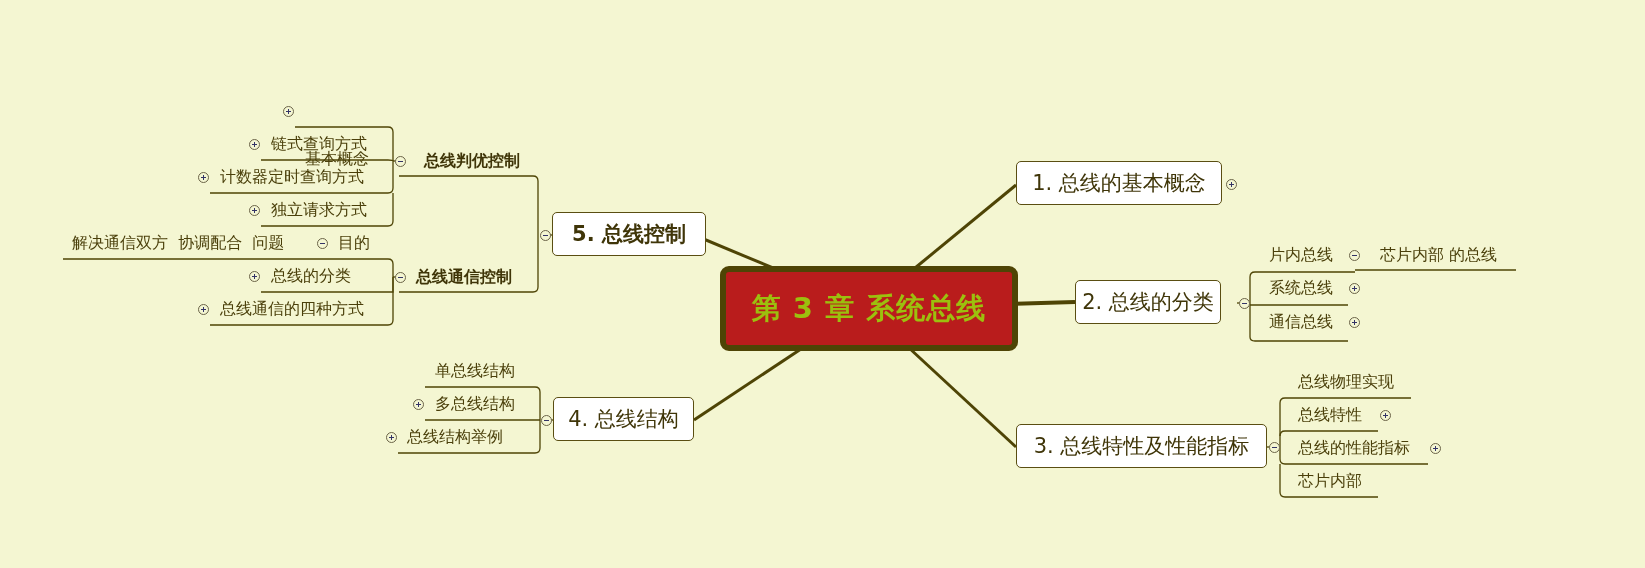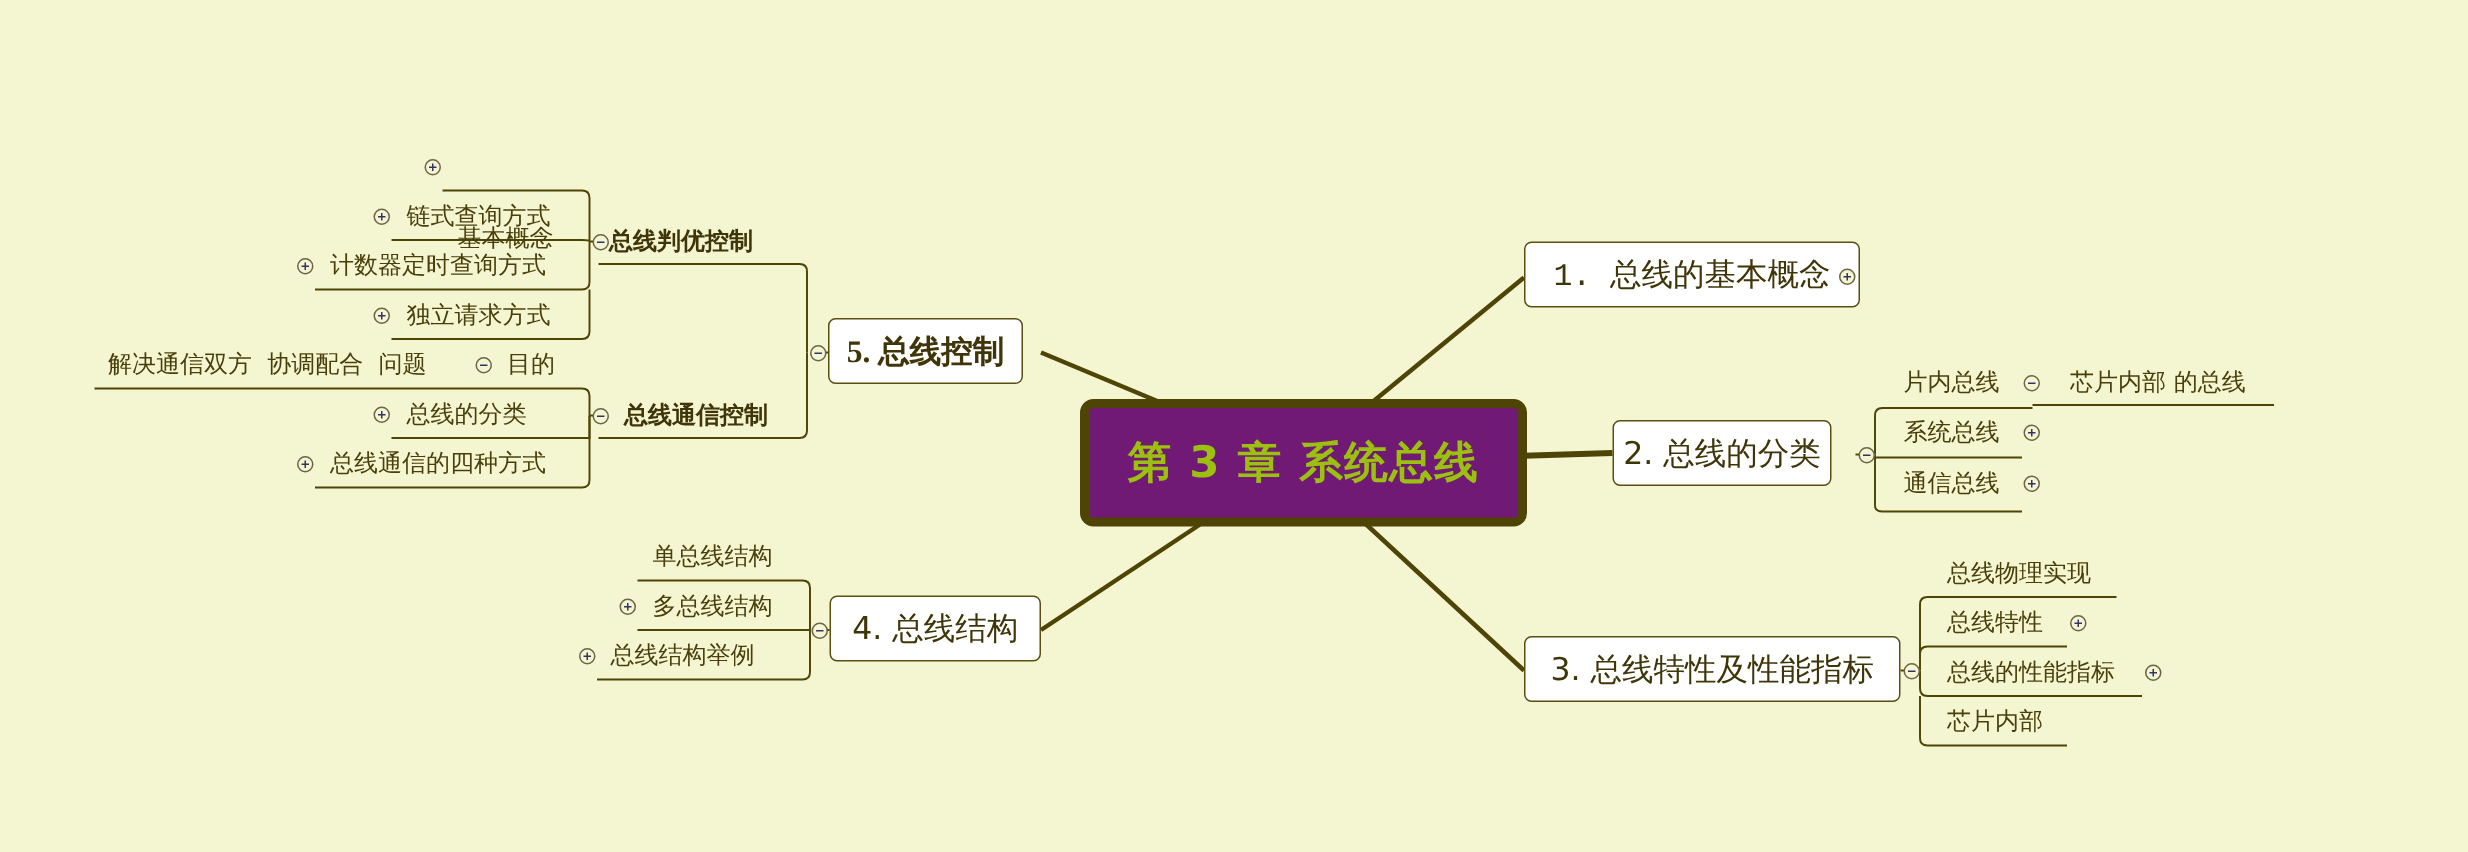--- a/index.html
+++ b/index.html
@@ -5,21 +5,21 @@
   html, body { margin: 0; padding: 0; }
   body {
     width: 1645px; height: 568px; overflow: hidden;
     background: #F4F6D2; position: relative;
     font-family: "DejaVu Sans", "Liberation Sans", sans-serif;
     color: #4A3F0A;
   }
   svg.lines { position: absolute; left: 0; top: 0; width: 1645px; height: 568px; }
   .central {
     position: absolute; left: 720px; top: 266px; width: 286px; height: 73px;
-    background: #701a75; border: 6px solid #4E4405; border-radius: 9px;
+    background: #b91c1c; border: 6px solid #4E4405; border-radius: 9px;
     display: flex; align-items: center; justify-content: center;
     color: #9CC00E; font-size: 29px; font-weight: bold; letter-spacing: 1px;
   }
   .main {
     position: absolute; height: 44px; box-sizing: border-box;
     background: #FFFFFF; border: 1px solid #5A4E12; border-radius: 5px;
     display: flex; align-items: center; justify-content: center;
     font-size: 21px; color: #3F3508; white-space: nowrap;
   }
   .main.bold { font-weight: bold; }
@@ -95,21 +95,21 @@
       <path d="M393 277 L393 292 L261 292"></path>
       <path d="M393 277 L393 320 Q393 325 388 325 L210 325"></path>
     </g>
   </g>
 </svg>
 
 <div class="central">
   <span>第 3 章 系统总线</span>
 </div>
 
-<div class="main" style="left:1016px; top:161px; width:224px;font-family:Liberation Mono, monospace;">
+<div class="main" style="left:1016px; top:161px; width:206px;">
   <span>1. 总线的基本概念</span>
 </div>
 <span class="toggle plus" style="left:1226px; top:179px;"></span>
 
 <div class="main" style="left:1075px; top:280px; width:146px;">
   <span>2. 总线的分类</span>
 </div>
 <span class="toggle" style="left:1239px; top:298px;"></span>
 <span class="sub" style="left:1269px; top:245px;">片内总线</span>
 <span class="toggle" style="left:1349px; top:250px;"></span>
@@ -133,26 +133,26 @@
 <div class="main" style="left:553px; top:397px; width:141px;">
   <span>4. 总线结构</span>
 </div>
 <span class="toggle" style="left:541px; top:415px;"></span>
 <span class="sub" style="left:435px; top:361px;">单总线结构</span>
 <span class="sub" style="left:435px; top:394px;">多总线结构</span>
 <span class="toggle plus" style="left:413px; top:399px;"></span>
 <span class="sub" style="left:407px; top:427px;">总线结构举例</span>
 <span class="toggle plus" style="left:386px; top:432px;"></span>
 
-<div class="main bold" style="left:552px; top:212px; width:130px;font-family:Liberation Serif, serif;">
+<div class="main bold" style="left:552px; top:212px; width:154px;">
   <span>5. 总线控制</span>
 </div>
 <span class="toggle" style="left:540px; top:230px;"></span>
 
-<span class="sub bold" style="left:406px; top:151px;">总线判优控制</span>
+<span class="sub bold" style="left:424px; top:151px;">总线判优控制</span>
 <span class="toggle" style="left:395px; top:156px;"></span>
 <span class="sub" style="left:305px; top:101px;margin-top:48px;">基本概念</span>
 <span class="toggle plus" style="left:283px; top:106px;"></span>
 <span class="sub" style="left:271px; top:134px;">链式查询方式</span>
 <span class="toggle plus" style="left:249px; top:139px;"></span>
 <span class="sub" style="left:220px; top:167px;">计数器定时查询方式</span>
 <span class="toggle plus" style="left:198px; top:172px;"></span>
 <span class="sub" style="left:271px; top:200px;">独立请求方式</span>
 <span class="toggle plus" style="left:249px; top:205px;"></span>
 

